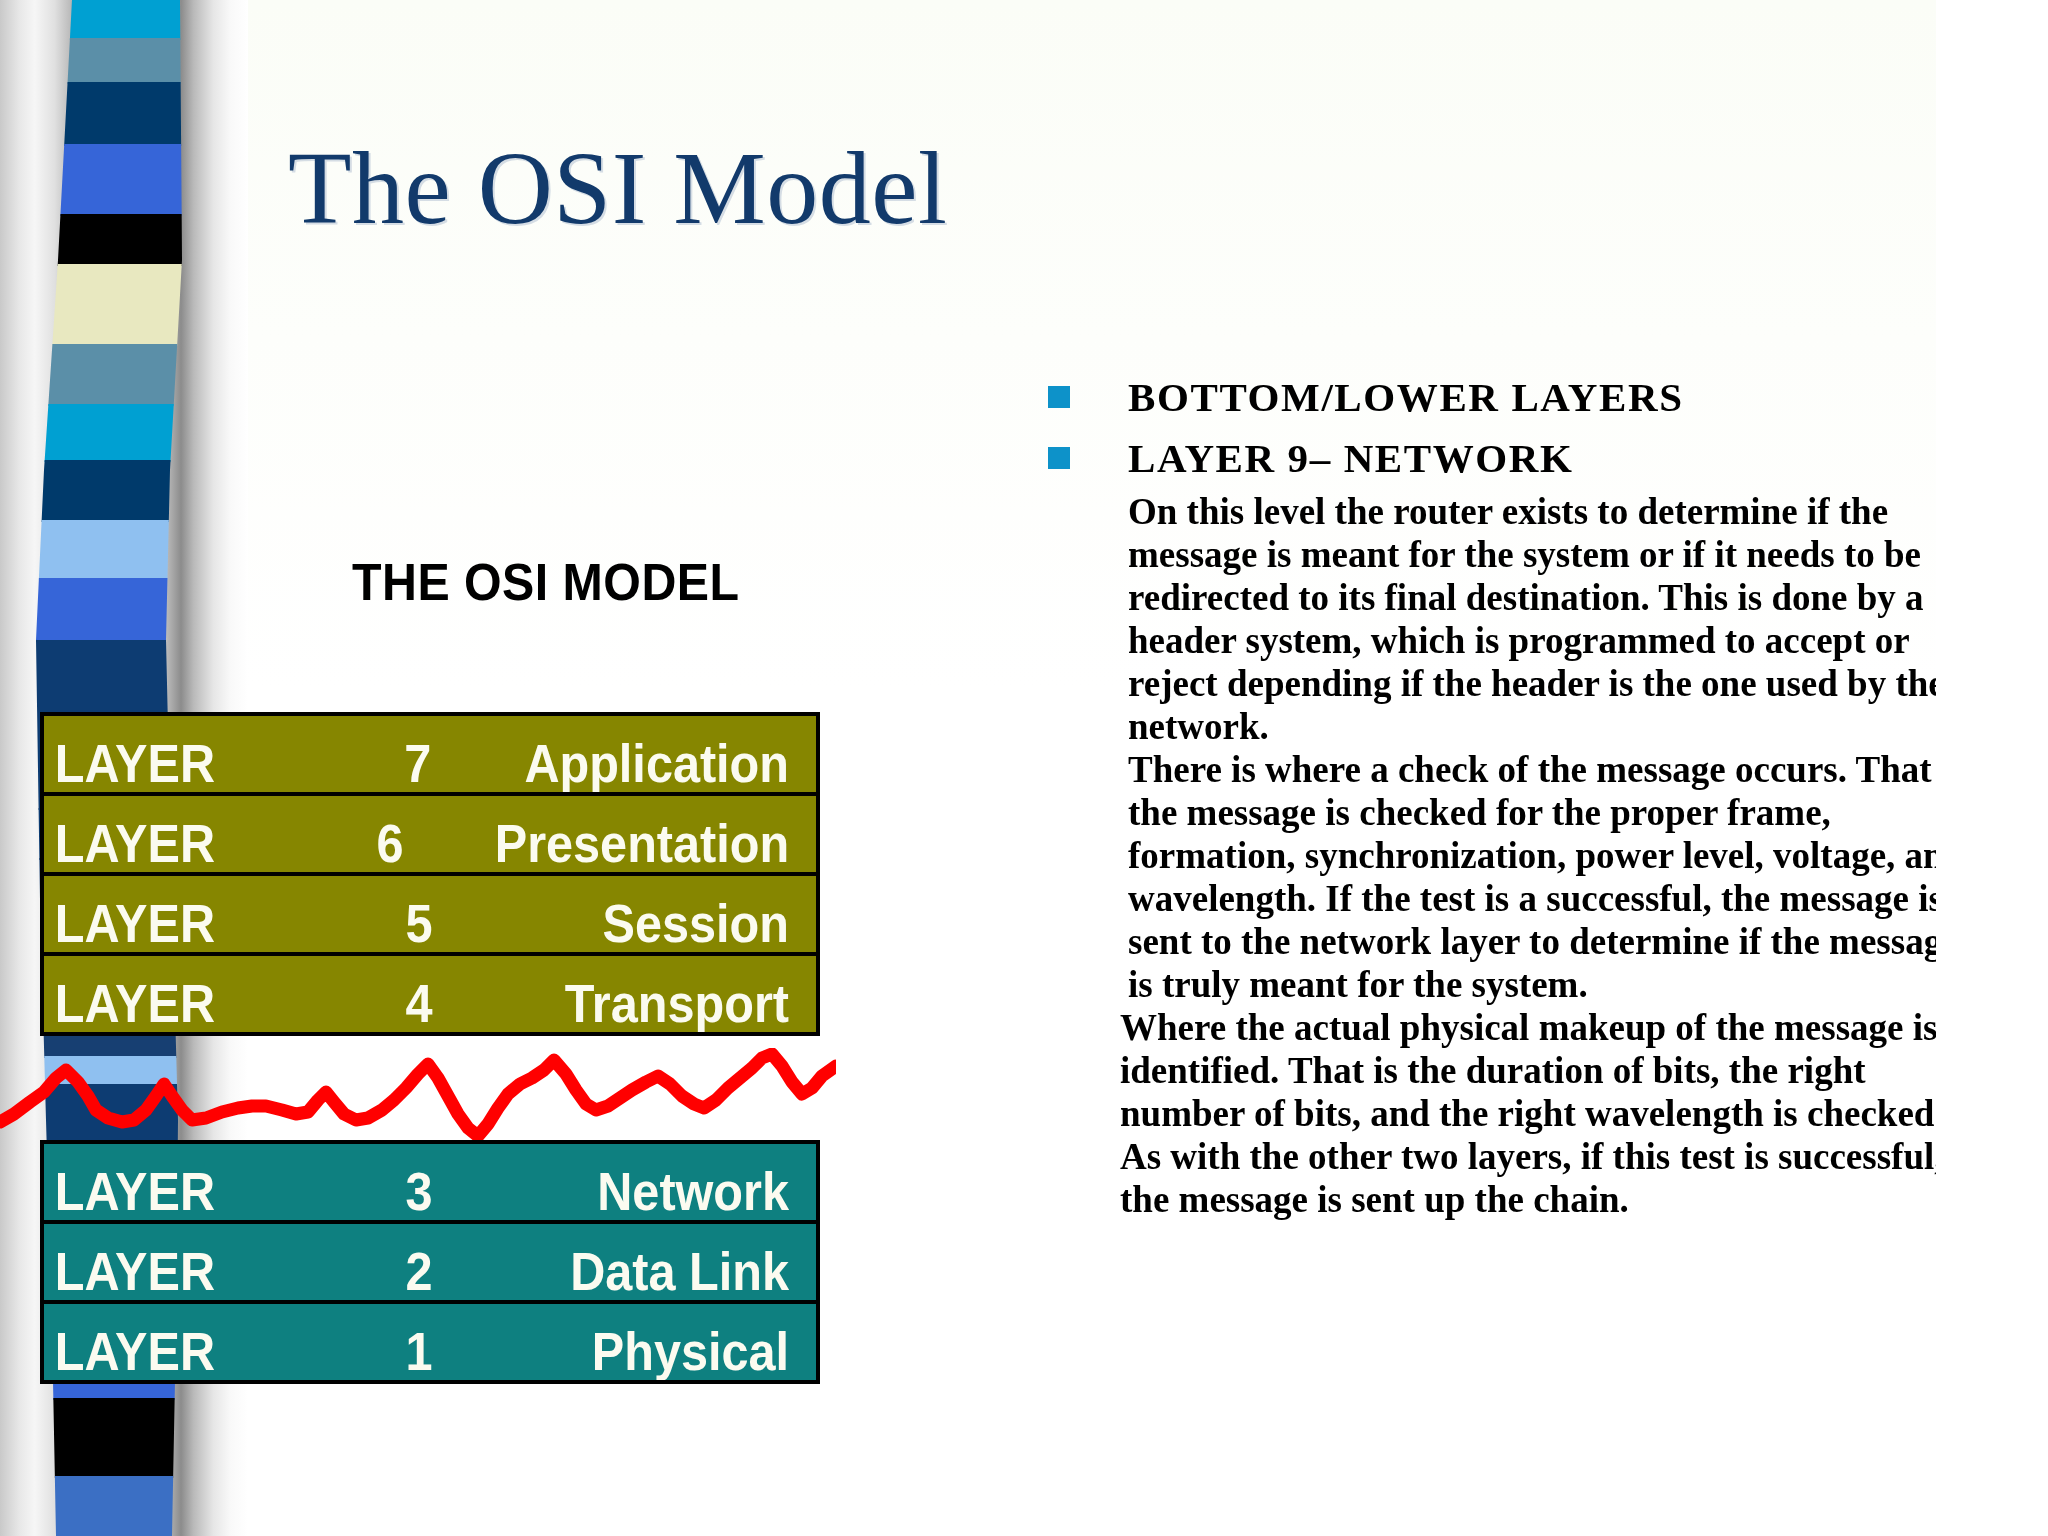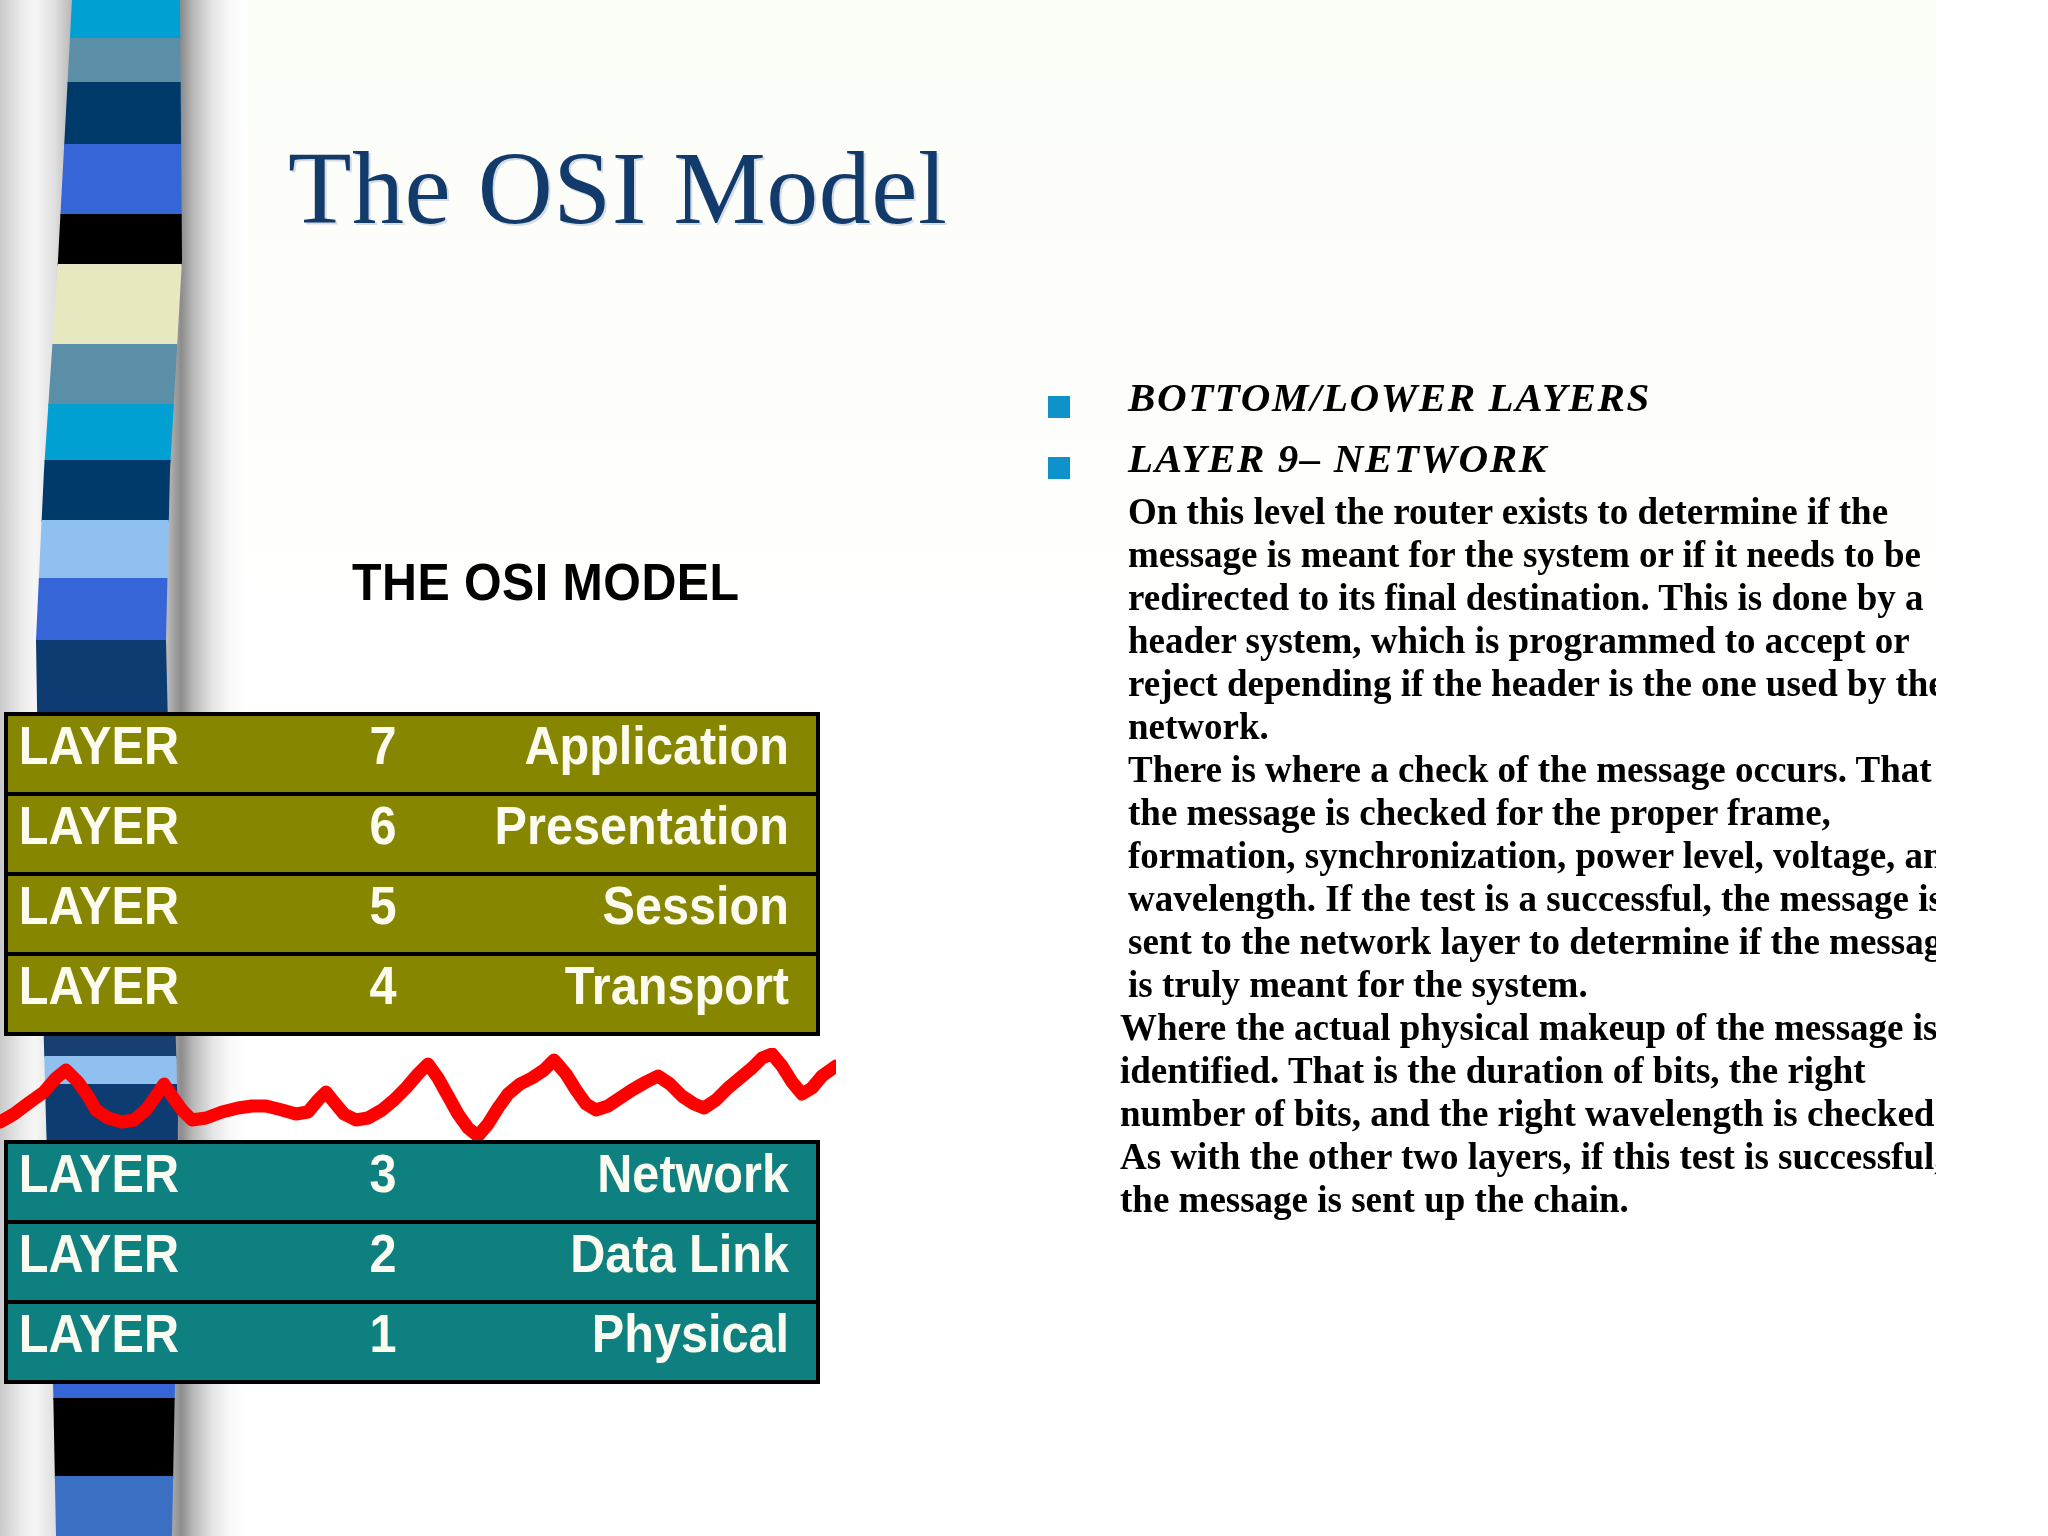--- a/index.html
+++ b/index.html
@@ -94,25 +94,26 @@
     position: absolute;
     left: 4px;
     width: 816px;
   }
   .layer-table.upper { top: 712px; }
   .layer-table.lower { top: 1140px; }
 
   .layer-row {
     position: relative;
     display: flex;
-    align-items: flex-start;
+    align-items: flex-end;
     height: 84px;
     border: 4px solid #000000;
     margin-top: -4px;
     overflow: hidden;
+    margin-left: 36px;
   }
   .layer-row:first-child { margin-top: 0; }
   .layer-row.olive { background: #868600; }
   .layer-row.teal  { background: #0e8080; }
 
   .cell-label {
     width: 300px;
     padding-left: 12px;
     font-family: "Liberation Sans", sans-serif;
     font-weight: 700;
@@ -162,23 +163,22 @@
   .right-col {
     position: absolute;
     left: 1048px;
     top: 368px;
     width: 930px;
   }
 
   .bullet-line {
     position: relative;
     display: flex;
-    align-items: center;
+    align-items: flex-start;
     margin-bottom: 2px;
-    font-style: italic;
   }
   .bullet-sq {
     flex: 0 0 auto;
     width: 22px;
     height: 22px;
     background: #0d92c9;
     margin-top: 18px;
     margin-right: 58px;
   }
   .bullet-head {

